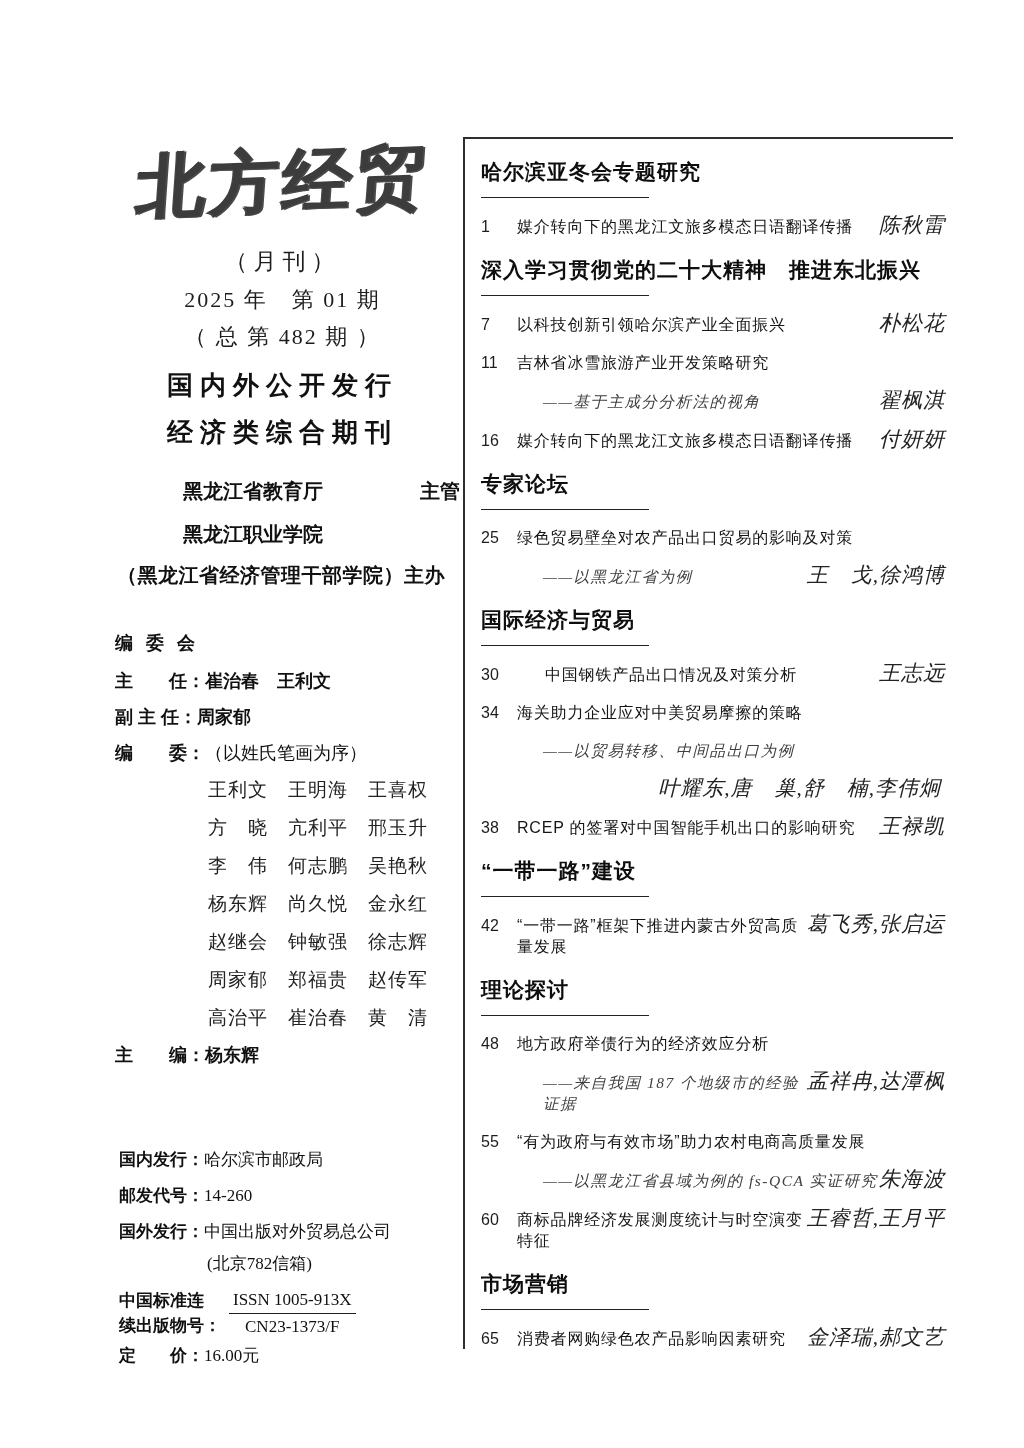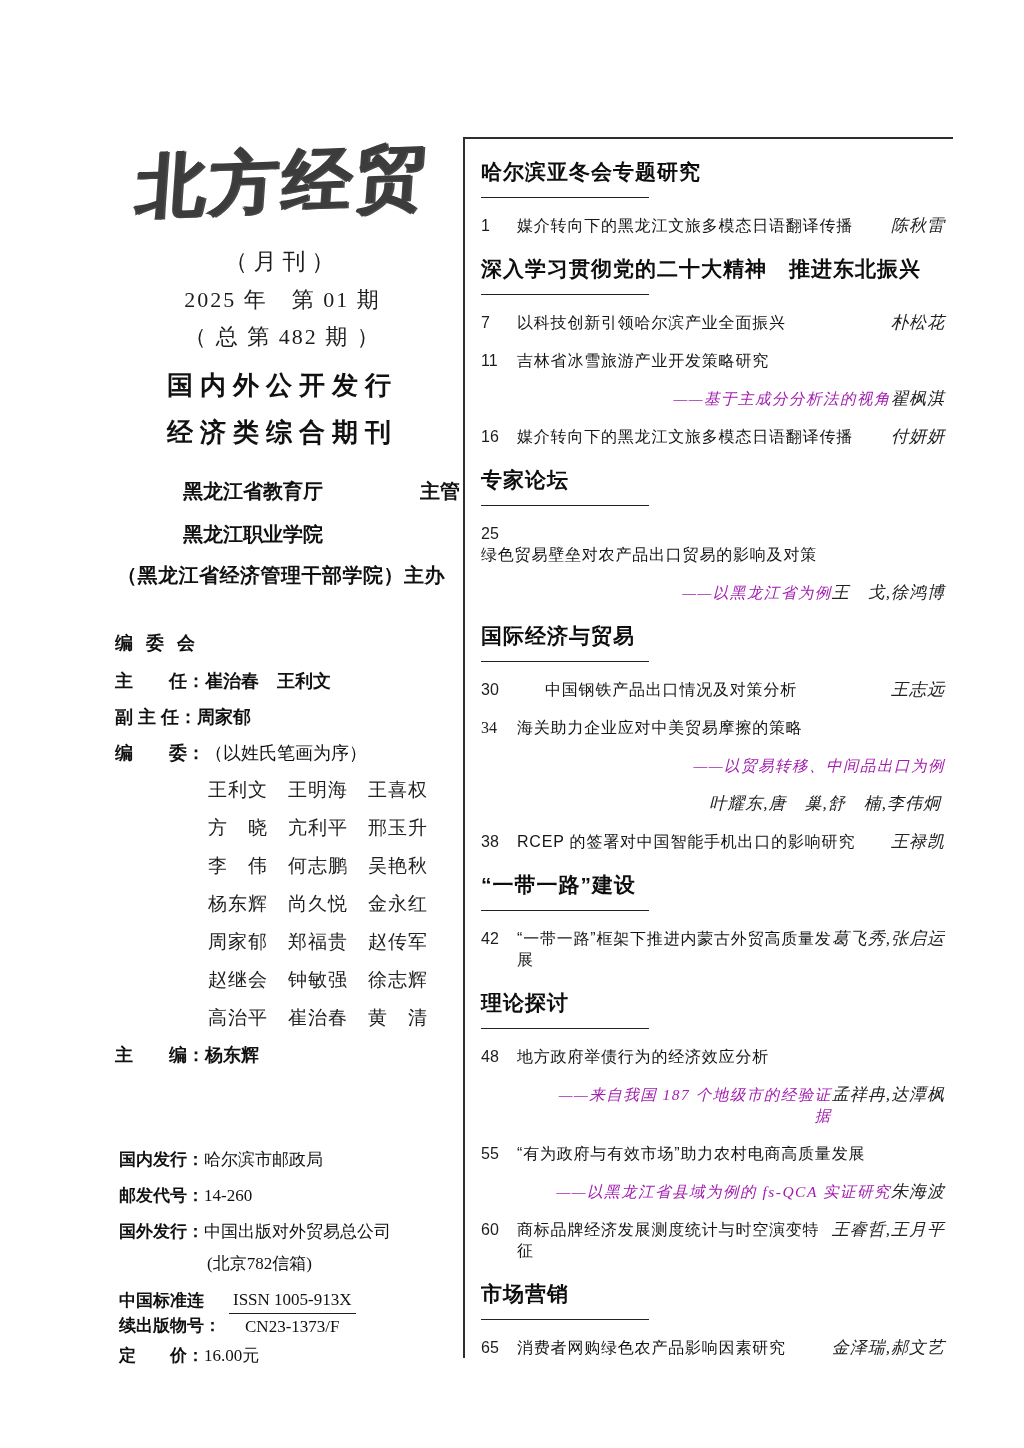--- a/index.html
+++ b/index.html
@@ -56,23 +56,23 @@
     position:absolute;left:463px;top:137px;width:490px;
     border-left:2px solid #2e2e2e;border-top:2px solid #2e2e2e;
     min-height:1205px;box-sizing:border-box;
     padding:0 8px 0 16px;
   }
   .toc-heading{font-size:21px;font-weight:700;letter-spacing:1px;margin-top:19px;color:#0e0e0e;}
   .toc-rule{width:168px;border-top:1.5px solid #222;margin-top:11px;}
   .toc-article{display:flex;align-items:baseline;margin-top:17px;line-height:21px;}
   .toc-page{flex:none;width:36px;font-size:16px;}
   .toc-title{flex:1;font-size:16px;letter-spacing:0.8px;color:#151515;}
-  .toc-authors{flex:none;font-size:17px;letter-spacing:1px;color:#222;}
+  .toc-authors{flex:none;font-size:21px;letter-spacing:1px;color:#222;}
   .toc-subrow{display:flex;align-items:baseline;margin-top:17px;padding-left:62px;line-height:21px;}
-  .toc-subtitle{flex:1;font-size:15.5px;letter-spacing:1.5px;color:#a21caf;text-align:right;}
+  .toc-subtitle{flex:1;font-size:15.5px;letter-spacing:1.5px;color:#404040;}
   .toc-authorsrow{display:flex;justify-content:flex-end;margin-top:17px;line-height:21px;padding-right:4px;}
 </style>
 </head>
 <body>
 
 <div class="page">
 
   <div class="left-col">
     <div class="logo">北方经贸</div>
 
@@ -105,22 +105,22 @@
         <span class="b">副 主 任：</span><span class="b">周家郁</span>
       </div>
       <div class="board-row">
         <span class="b">编　　委：</span><span class="serif">（以姓氏笔画为序）</span>
       </div>
       <div class="members">
           <div class="member-row">王利文　王明海　王喜权</div>
           <div class="member-row">方　晓　亢利平　邢玉升</div>
           <div class="member-row">李　伟　何志鹏　吴艳秋</div>
           <div class="member-row">杨东辉　尚久悦　金永红</div>
+          <div class="member-row">赵继会　钟敏强　徐志辉</div>
           <div class="member-row">周家郁　郑福贵　赵传军</div>
-          <div class="member-row">赵继会　钟敏强　徐志辉</div>
           <div class="member-row">高治平　崔治春　黄　清</div>
         </div>
       <div class="board-row">
         <span class="b">主　　编：</span><span class="b">杨东辉</span>
       </div>
     </div>
 
     <div class="pub-block">
       <div class="pub-row">
         <span class="lbl">国内发行：</span><span class="val">哈尔滨市邮政局</span>
@@ -179,38 +179,38 @@
           </div>
           <div class="toc-article" style="display: flex;">
             <span class="toc-page">16</span>
             <span class="toc-title">媒介转向下的黑龙江文旅多模态日语翻译传播</span>
             <span class="toc-authors kai">付妍妍</span>
           </div>
         </div>
         <div class="toc-section">
           <div class="toc-heading">专家论坛</div>
           <div class="toc-rule"></div>
-          <div class="toc-article" style="display: flex; flex-direction: column;">
+          <div class="toc-article" style="display: flex;">
             <span class="toc-page">25</span>
             <span class="toc-title">绿色贸易壁垒对农产品出口贸易的影响及对策</span>
           </div>
           <div class="toc-subrow" style="display: flex;">
             <span class="toc-subtitle kai">——以黑龙江省为例</span>
             <span class="toc-authors kai">王　戈,徐鸿博</span>
           </div>
         </div>
         <div class="toc-section">
           <div class="toc-heading">国际经济与贸易</div>
           <div class="toc-rule"></div>
           <div class="toc-article" style="display: flex; gap: 28px;">
             <span class="toc-page">30</span>
             <span class="toc-title">中国钢铁产品出口情况及对策分析</span>
             <span class="toc-authors kai">王志远</span>
           </div>
-          <div class="toc-article" style="display: flex; font-family: Liberation Serif, serif;">
+          <div class="toc-article" style="display: flex;">
             <span class="toc-page">34</span>
             <span class="toc-title">海关助力企业应对中美贸易摩擦的策略</span>
           </div>
           <div class="toc-subrow" style="display: flex;">
             <span class="toc-subtitle kai">——以贸易转移、中间品出口为例</span>
           </div>
           <div class="toc-authorsrow" style="display: flex;">
             <span class="toc-authors kai">叶耀东,唐　巢,舒　楠,李伟炯</span>
           </div>
           <div class="toc-article" style="display: flex;">

